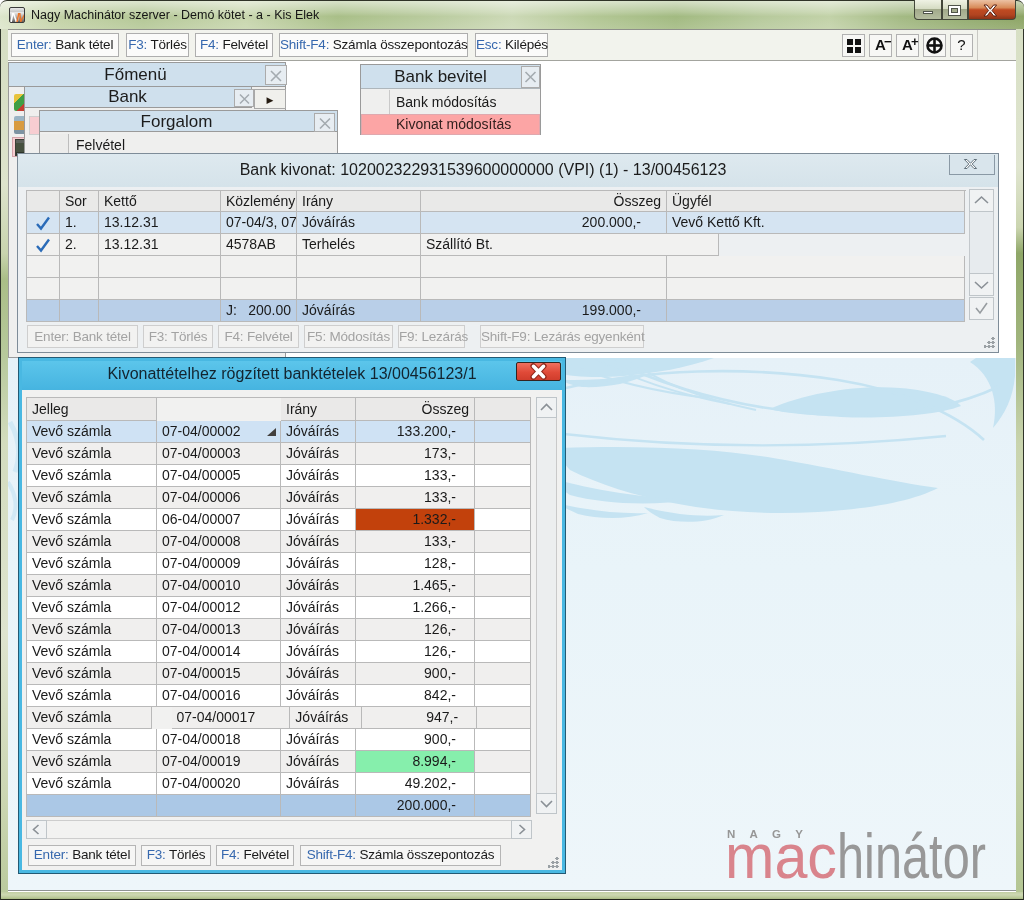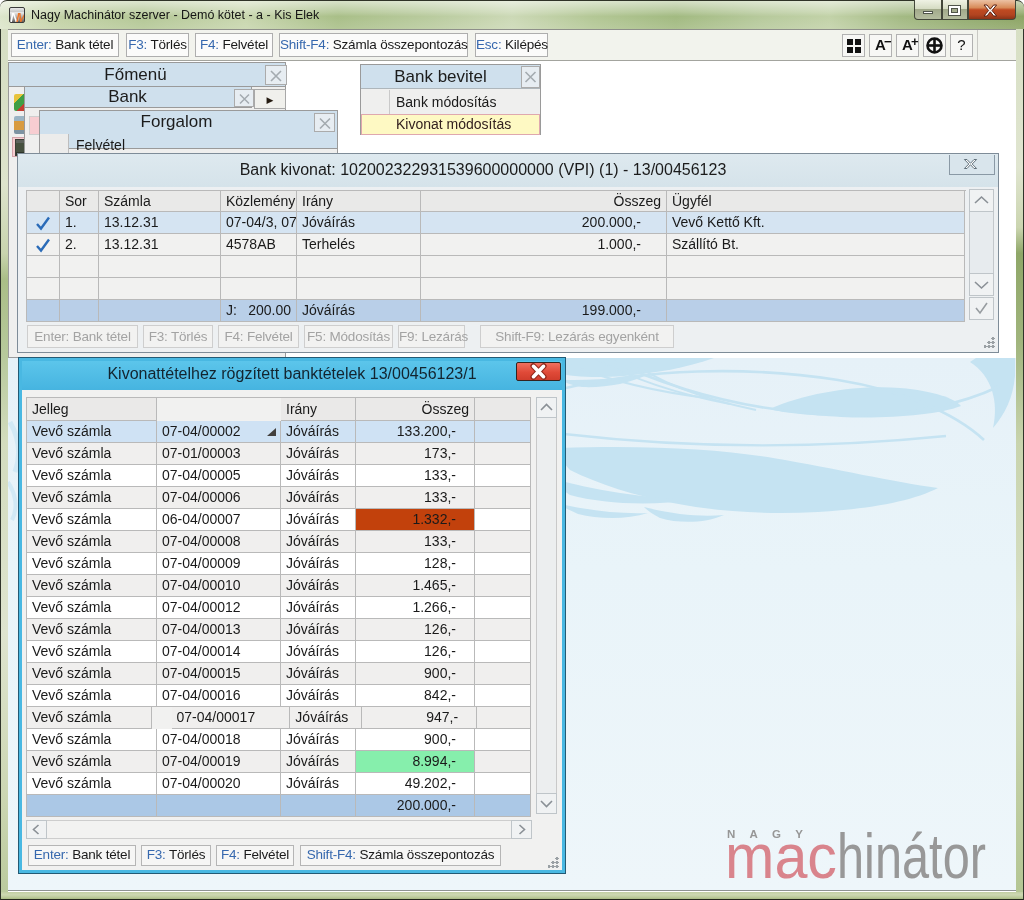--- a/index.html
+++ b/index.html
@@ -175,56 +175,56 @@
     <svg width="15" height="14" viewBox="0 0 15 14" style="margin-top:2px;">
         <path d="M3 2.5 L12 11.5 M12 2.5 L3 11.5" stroke="#a4abb0" stroke-width="1.5" fill="none"></path>
       </svg>
   </div>
   <div style="position:absolute; left:229px; top:2px; width:32px; height:20px; background:#f0f0ec; border:1px solid #a8a8a8;
      font-size:9px; color:#241a10; text-align:center; line-height:20px;">▶</div>
   <div style="position:absolute; left:4px; top:29px; width:12px; height:19px; background:#f7cdd1; border:1px solid #cfcfcf;"></div>
 </div>
 
 <div class="a mwin" id="forgwin" style="left:39px; top:110px; width:299px; height:48px;">
-  <div class="mtitle" style="height:38px; line-height:21px; padding-right:24px;">Forgalom</div>
+  <div class="mtitle" style="height:21px; line-height:21px; padding-right:24px;">Forgalom</div>
   <div class="mx" style="left:274px; top:2px; width:21px; height:19px;">
     <svg width="16" height="15" viewBox="0 0 16 15" style="margin-top:2px;">
         <path d="M3 2.5 L13 12.5 M13 2.5 L3 12.5" stroke="#a4abb0" stroke-width="1.6" fill="none"></path>
       </svg>
   </div>
   <div style="position:absolute; left:0; top:23px; width:29px; height:25px; background:#ececeb; border-right:1px solid #bdbdbd;"></div>
   <div style="position:absolute; left:36px; top:26px; font-size:14px; color:#1a1a1a;">Felvétel</div>
 </div>
 
 <div class="a mwin" id="bbwin" style="left:360px; top:64px; width:181px; height:71px;">
   <div class="mtitle" style="height:24px; line-height:23px; padding-right:20px; border-bottom:1px solid #aeb6bb;">Bank bevitel</div>
   <div class="mx" style="left:160px; top:1px; width:19px; height:22px;">
     <svg width="15" height="16" viewBox="0 0 15 16" style="margin-top:2px;">
         <path d="M2.5 3 L12.5 13 M12.5 3 L2.5 13" stroke="#a4abb0" stroke-width="1.6" fill="none"></path>
       </svg>
   </div>
   <div style="position:absolute; left:0; top:25px; width:29px; height:45px; border-right:1px solid #c9c9c9;"></div>
   <div style="position:absolute; left:30px; top:25px; right:0; height:24px; font-size:14px; color:#1a1a1a; padding-left:5px; line-height:24px;">Bank módosítás</div>
-  <div style="position:absolute; left:0px; top:49px; right:0px; height:21px; background:#fef9c3; border:1px solid #dfa8ae;
+  <div style="position:absolute; left:0px; top:49px; right:0px; height:21px; background:#fca5a5; border:1px solid #dfa8ae;
       font-size:14px; color:#33211f; padding-left:34px; line-height:19px;">Kivonat módosítás</div>
 </div>
 
 <div class="a" id="win1">
   <div style="position:absolute; left:0; top:0; right:0; height:33px; background:linear-gradient(180deg,#dee9ef 0,#d5e3ea 100%);
      text-align:center; font-size:16px; color:#1b1b1b; line-height:32px; padding-right:50px;">Bank kivonat: 102002322931539600000000 (VPI) (1) - 13/00456123</div>
   <div style="position:absolute; left:931px; top:1px; width:46px; height:20px; background:#d9e5ec; border:1px solid #8a99a5; border-top:none;">
     <svg width="44" height="18" viewBox="0 0 44 18">
         <path d="M17 4.5 L20.5 8.3 L24 4.5 L26.6 4.5 L22.2 9 L26.6 13.5 L24 13.5 L20.5 9.7 L17 13.5 L14.4 13.5 L18.8 9 L14.4 4.5 Z" fill="#fdfdfd" stroke="#55646f" stroke-width="0.9"></path>
       </svg>
   </div>
 
   <div class="trow" style="left:8px; top:36px; width:940px; height:22px; border-top:1px solid #b9b9b9;">
     <div style="width:34px; background:#e9e9e8; border-left:1px solid #b9b9b9;"></div>
     <div style="width:39px; background:#e9e9e8;">Sor</div>
-    <div style="width:122px; background:#e9e9e8;">Számla</div>
+    <div style="width:122px; background:#e9e9e8;">Kettő</div>
     <div style="width:76px; background:#e9e9e8;">Közlemény</div>
     <div style="width:124px; background:#e9e9e8;">Irány</div>
     <div style="width:246px; background:#e9e9e8;" class="num">Összeg</div>
     <div style="width:298px; background:#e9e9e8;">Ügyfél</div>
   </div>
   <div class="trow" style="left:8px; top:58px; width:940px; height:22px;">
     <div style="width:34px; background:#d5e4f2; border-left:1px solid #b9b9b9; text-align:center; padding:0;"><svg width="16" height="15" viewBox="0 0 16 15" style="margin-top:4px;">
           <path d="M2 8 L6 12.5 L14 1.5" stroke="#2a6bb8" stroke-width="2.4" fill="none"></path>
         </svg></div>
     <div style="width:39px; background:#d5e4f2;">1.</div>
@@ -235,21 +235,20 @@
     <div style="width:298px; background:#d5e4f2;">Vevő Kettő Kft.</div>
   </div>
   <div class="trow" style="left:8px; top:80px; width:940px; height:22px;">
     <div style="width:34px; background:#f1f1f0; border-left:1px solid #b9b9b9; text-align:center; padding:0;"><svg width="16" height="15" viewBox="0 0 16 15" style="margin-top:4px;">
           <path d="M2 8 L6 12.5 L14 1.5" stroke="#2a6bb8" stroke-width="2.4" fill="none"></path>
         </svg></div>
     <div style="width:39px; background:#f1f1f0;">2.</div>
     <div style="width:122px; background:#f1f1f0;">13.12.31</div>
     <div style="width:76px; background:#f1f1f0;">4578AB</div>
     <div style="width:124px; background:#f1f1f0;">Terhelés</div>
-    <div style="width:246px; background:#f1f1f0;" class="num pr">1.000,-</div>
     <div style="width:298px; background:#f1f1f0;">Szállító Bt.</div>
   </div>
   <div class="trow" style="left:8px; top:102px; width:940px; height:22px;">
     <div style="width:34px; background:#f1f1f0; border-left:1px solid #b9b9b9;"></div>
     <div style="width:39px; background:#f1f1f0;"></div>
     <div style="width:122px; background:#f1f1f0;"></div>
     <div style="width:76px; background:#f1f1f0;"></div>
     <div style="width:124px; background:#f1f1f0;"></div>
     <div style="width:246px; background:#f1f1f0;"></div>
     <div style="width:298px; background:#f1f1f0;"></div>
@@ -285,21 +284,21 @@
       </svg></div>
   <div class="sbtn" style="position:absolute; left:951px; top:143px; width:25px; height:23px;"><svg width="23" height="21" viewBox="0 0 23 21">
         <path d="M6 10 L10 15 L17 5" fill="none" stroke="#979ca0" stroke-width="1.6"></path>
       </svg></div>
 
   <div class="dbtn" style="left:9px;   width:111px;">Enter: Bank tétel</div>
   <div class="dbtn" style="left:125px; width:70px;">F3: Törlés</div>
   <div class="dbtn" style="left:200px; width:81px;">F4: Felvétel</div>
   <div class="dbtn" style="left:286px; width:89px;">F5: Módosítás</div>
   <div class="dbtn" style="left:380px; width:67px;">F9: Lezárás</div>
-  <div class="dbtn" style="left:462px; width:194px;">Shift-F9: Lezárás egyenként</div>
+  <div class="dbtn" style="left:462px; width:164px;">Shift-F9: Lezárás egyenként</div>
   <div class="grip" style="left:966px; top:183px;"></div>
 </div>
 
 <div class="a" id="win2">
   <div style="position:absolute; left:0; top:0; right:0; height:32px; background:linear-gradient(180deg,#5ec7ec 0,#46b4e0 100%);
      text-align:center; font-size:16px; color:#13242f; line-height:31px;">Kivonattételhez rögzített banktételek 13/00456123/1</div>
   <div style="position:absolute; left:497px; top:4px; width:45px; height:19px; border:1px solid #35241f; border-radius:2px;
      background:linear-gradient(180deg,#f0705f 0,#e04a38 55%,#d03d2c 100%); text-align:center;">
      <svg width="43" height="17" viewBox="0 0 43 17">
  <path d="M16.2 3 L26.8 14 M26.8 3 L16.2 14" stroke="#93291c" stroke-width="5.6" stroke-linecap="round"></path>
@@ -316,21 +315,21 @@
   </div>
   <div class="trow" style="left:7px; top:63px; width:505px; height:22px;">
     <div style="width:131px; background:#cfe2f4; border-left:1px solid #b9b9b9;">Vevő számla</div>
     <div style="width:124px; background:#cfe2f4;">07-04/00002<span style="float:right; margin-top:7px; margin-right:-1px; width:0; height:0; border-left:9px solid transparent; border-bottom:8px solid #42403e;"></span></div>
     <div style="width:75px; background:#cfe2f4;">Jóváírás</div>
     <div style="width:119px; background:#cfe2f4;" class="num pr2">133.200,-</div>
     <div style="width:56px; background:#cfe2f4;"></div>
   </div>
   <div class="trow" style="left:7px; top:85px; width:505px; height:22px;">
     <div style="width:131px; background:#f0efee; border-left:1px solid #b9b9b9;">Vevő számla</div>
-    <div style="width:124px; background:#f0efee;">07-01/00003</div>
+    <div style="width:124px; background:#f0efee;">07-04/00003</div>
     <div style="width:75px; background:#f0efee;">Jóváírás</div>
     <div style="width:119px; background:#f0efee;" class="num pr2">173,-</div>
     <div style="width:56px; background:#f0efee;"></div>
   </div>
   <div class="trow" style="left:7px; top:107px; width:505px; height:22px;">
     <div style="width:131px; background:#ffffff; border-left:1px solid #b9b9b9;">Vevő számla</div>
     <div style="width:124px; background:#ffffff;">07-04/00005</div>
     <div style="width:75px; background:#ffffff;">Jóváírás</div>
     <div style="width:119px; background:#ffffff;" class="num pr2">133,-</div>
     <div style="width:56px; background:#ffffff;"></div>

